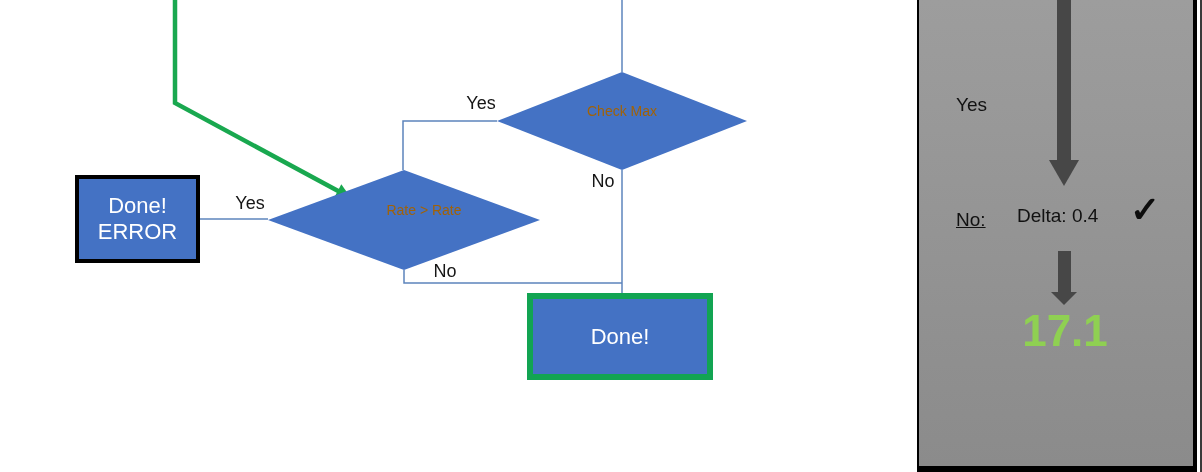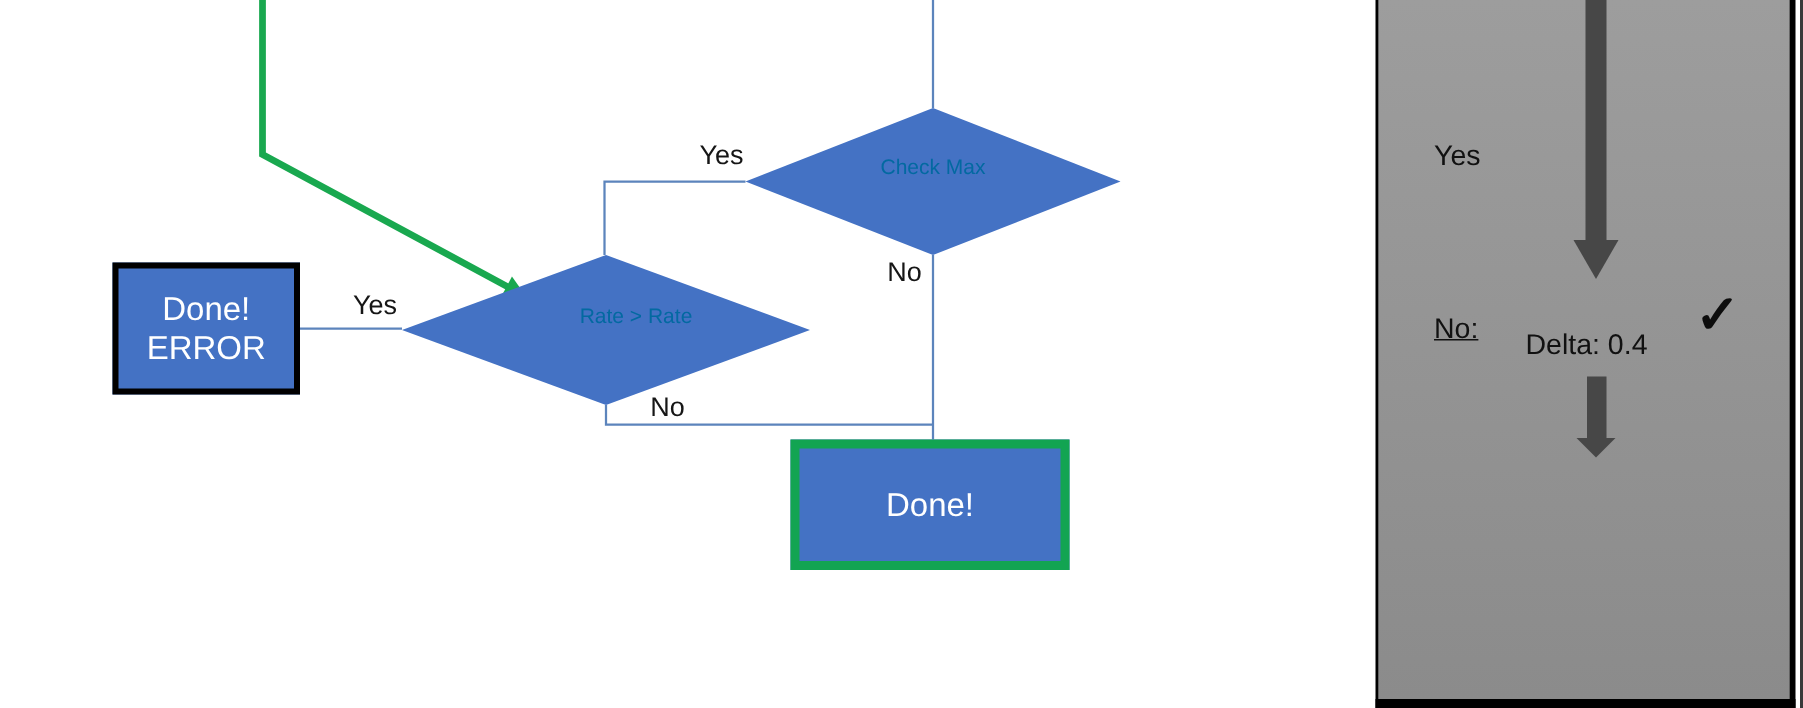--- a/index.html
+++ b/index.html
@@ -17,21 +17,21 @@
   .right-edge{
     position:absolute;left:1200px;top:0;width:2px;height:472px;background:#3a3a3a;
   }
   svg.overlay{position:absolute;left:0;top:0;}
   .connector{stroke:var(--connector-blue);stroke-width:1.5;fill:none;}
   .green-line{stroke:var(--line-green);stroke-width:4.5;fill:none;}
   .green-fill{fill:var(--line-green);}
   .diamond{fill:var(--shape-blue);}
   .garrow{fill:var(--arrow-gray);}
   .dlabel{
-    position:absolute;color:#0369a1;font-size:14px;line-height:20px;
+    position:absolute;color:#a16207;font-size:14px;line-height:20px;
     text-align:center;width:160px;
   }
   .box{
     position:absolute;box-sizing:border-box;background:var(--shape-blue);
     color:#ffffff;font-size:22px;line-height:26px;
     display:flex;flex-direction:column;align-items:center;justify-content:center;
     text-align:center;
   }
   #done-error-box{left:75px;top:175px;width:125px;height:88px;border:4px solid #000000;}
   #done-box{left:527px;top:293px;width:186px;height:87px;border:6px solid var(--border-green);}
@@ -97,16 +97,17 @@
     <div>Done!</div>
   </div>
 
   <div class="flabel" style="left:451px;top:93px;">Yes</div>
   <div class="flabel" style="left:573px;top:171px;">No</div>
   <div class="flabel" style="left:220px;top:193px;">Yes</div>
   <div class="flabel" style="left:415px;top:261px;">No</div>
 
   <div class="slabel" style="left:956px;top:94px;">Yes</div>
   <div class="slabel" style="left:956px;top:209px;text-decoration:underline;">No:</div>
-  <div class="slabel" style="left:1017px;top:220px;text-align:center;">Delta: 0.4</div>
+  <div class="slabel" style="left:1017px;top:205px;text-align:center;">Delta: 0.4</div>
   <div class="scheck" style="left:1130px;top:189px;">✓</div>
+  <div class="result">17.1</div>
 
 </div>
 
 </body></html>

